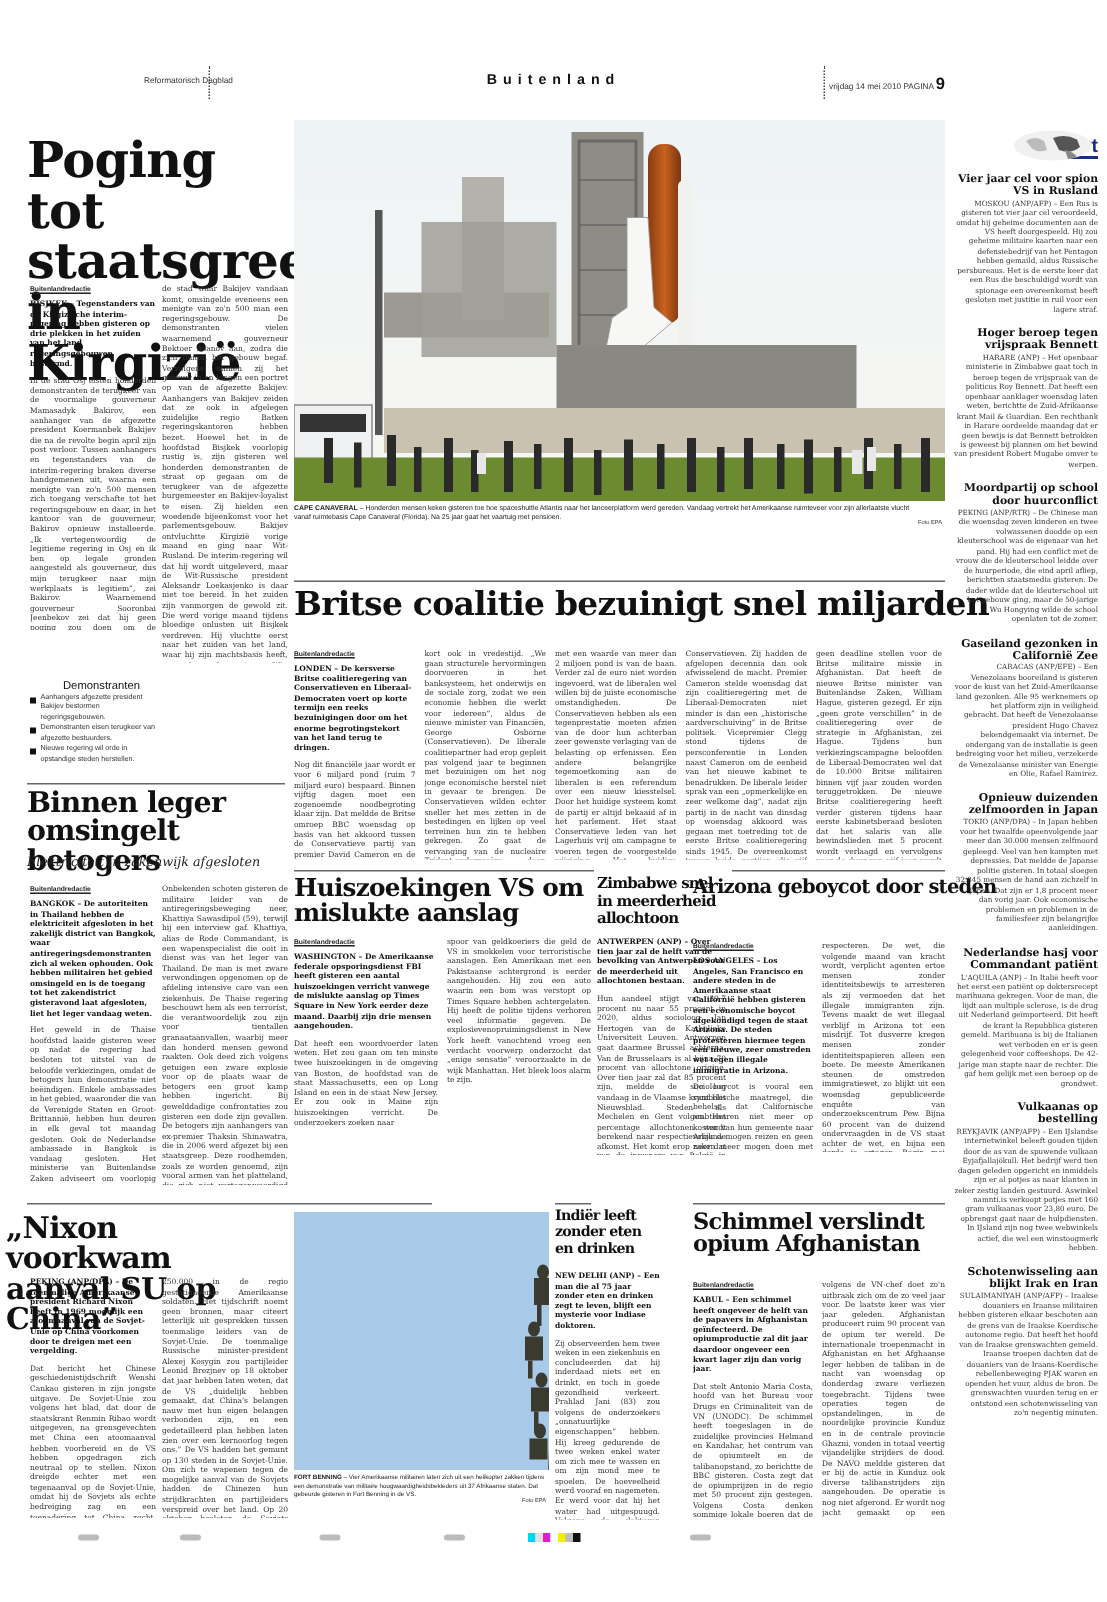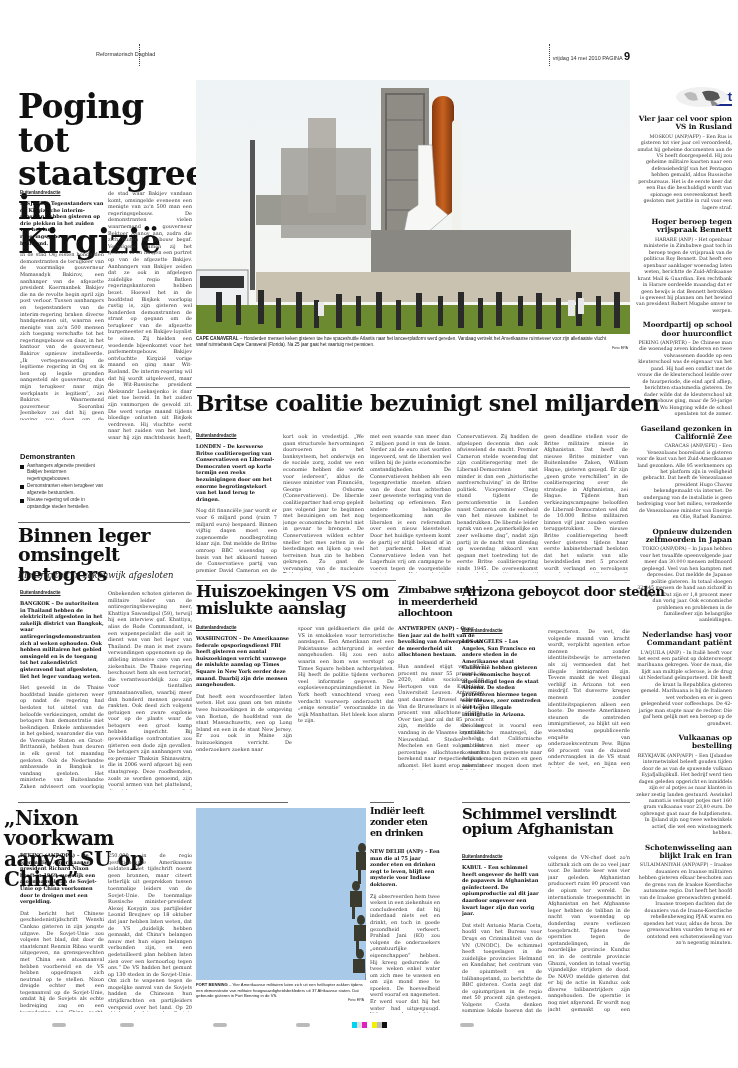--- a/index.html
+++ b/index.html
@@ -17,38 +17,39 @@
   .byline { font-family: "Liberation Sans", sans-serif; font-size: 4.5px; font-weight: bold; text-decoration: underline; color: #222; margin-bottom: 5px; }
   .lead { font-family: "DejaVu Serif", serif; font-size: 5px; font-weight: bold; line-height: 1.32; color: #111; margin-bottom: 5px; }
   .body { font-family: "DejaVu Serif", serif; font-size: 5px; line-height: 1.32; color: #333; text-align: justify; }
   .col { position: absolute; overflow: hidden; }
   .rule { position: absolute; height: 0; border-top: 1.4px solid #666; }
   .photo { position: absolute; overflow: hidden; }
   .caption { font-family: "Liberation Sans", sans-serif; font-size: 4.6px; line-height: 1.35; color: #222; }
   .caption b { font-weight: bold; }
   .credit { font-family: "Liberation Sans", sans-serif; font-size: 3.8px; color: #333; text-align: right; }
 
-  .factbox-title { font-family: "Liberation Sans", sans-serif; font-size: 7.5px; font-weight: bold; margin-bottom: 2px; }
+  .factbox-title { font-family: "Liberation Sans", sans-serif; font-size: 7.5px; font-weight: normal; margin-bottom: 2px; margin-left: 22px; }
   .factbox li { list-style: none; font-family: "Liberation Sans", sans-serif; font-size: 4.8px; line-height: 1.35; color: #333; padding-left: 7px; position: relative; margin-bottom: 1px; }
   .factbox li::before { content: ""; position: absolute; left: 0; top: 2px; width: 3.5px; height: 3.5px; background: #111; }
 
   .kort-title { font-family: "Liberation Sans", sans-serif; font-size: 13px; font-weight: bold; color: #1b2d8c; border-bottom: 2px solid #1b2d8c; display: inline-block; line-height: 1; padding-bottom: 1px; }
   .kort-item h4 { font-family: "DejaVu Serif", serif; font-size: 7.2px; font-weight: bold; line-height: 1.15; margin: 7px 0 2px; color: #111; }
   .kort-item p { font-family: "DejaVu Serif", serif; font-size: 4.8px; line-height: 1.35; color: #333; }
 
   .page-mark { position: absolute; top: 1023px; width: 14px; height: 4px; border-radius: 2px; background: #bbb; }
   .cmyk { position: absolute; top: 1022px; left: 352px; display: flex; }
   .cmyk span { width: 5px; height: 6px; display: block; }
 </style>
 </head>
 <body>
 
 <div class="abs masthead">
   <div class="mh-paper">Reformatorisch Dagblad</div>
   <div class="mh-sep" style="left:139px"></div>
+  <div class="mh-section">Buitenland</div>
   <div class="mh-sep" style="left:549px"></div>
   <div class="mh-date"><span>vrijdag 14 mei 2010 PAGINA</span> <span class="mh-page">9</span></div>
 </div>
 
 <div class="abs head-xl" style="left:18px;top:90px;width:175px;font-size:33px;">Poging tot staatsgreep in Kirgizië</div>
 <div class="col" style="left:20px;top:190px;width:84px;height:230px;">
   <div class="byline">Buitenlandredactie</div>
   <div class="lead">BISJKEK – Tegenstanders van de Kirgizische interim-regering hebben gisteren op drie plekken in het zuiden van het land regeringsgebouwen bestormd.</div>
   <div class="body">In de stad Osj eisten honderden demonstranten de terugkeer van de voormalige gouverneur Mamasadyk Bakirov, een aanhanger van de afgezette president Koermanbek Bakijev die na de revolte begin april zijn post verloor. Tussen aanhangers en tegenstanders van de interim-regering braken diverse handgemenen uit, waarna een menigte van zo'n 500 mensen zich toegang verschafte tot het regeringsgebouw en daar, in het kantoor van de gouverneur, Bakirov opnieuw installeerde. „Ik vertegenwoordig de legitieme regering in Osj en ik ben op legale gronden aangesteld als gouverneur, dus mijn terugkeer naar mijn werkplaats is legitiem”, zei Bakirov. Waarnemend gouverneur Sooronbai Jeenbekov zei dat hij geen poging zou doen om de bezetting te beëindigen.</div>
 </div>

